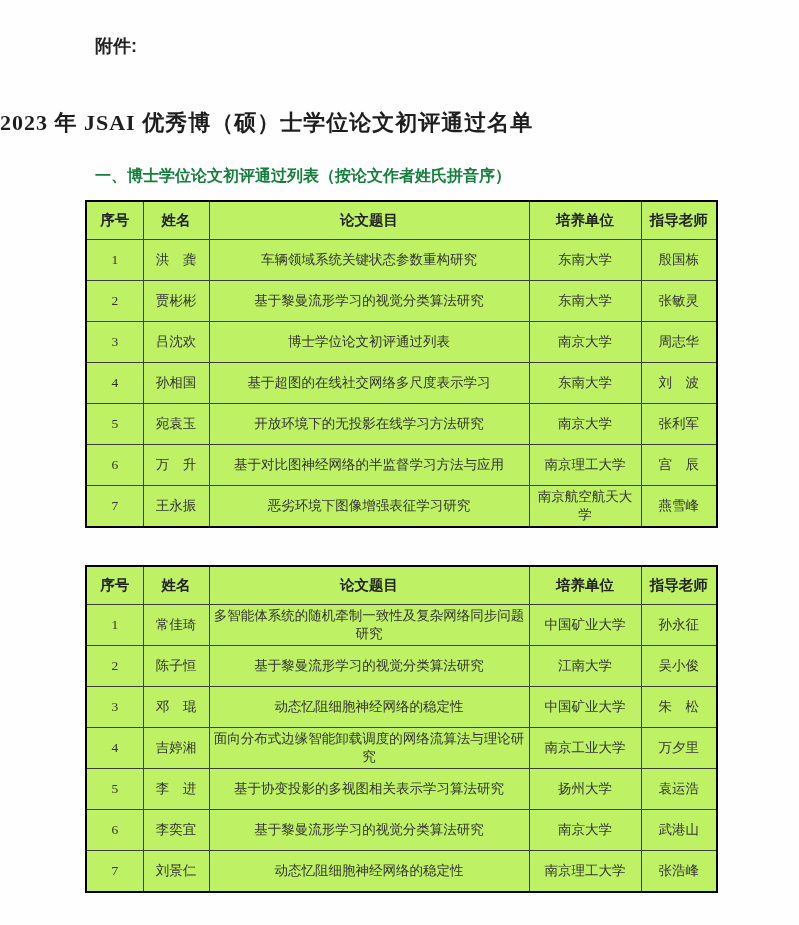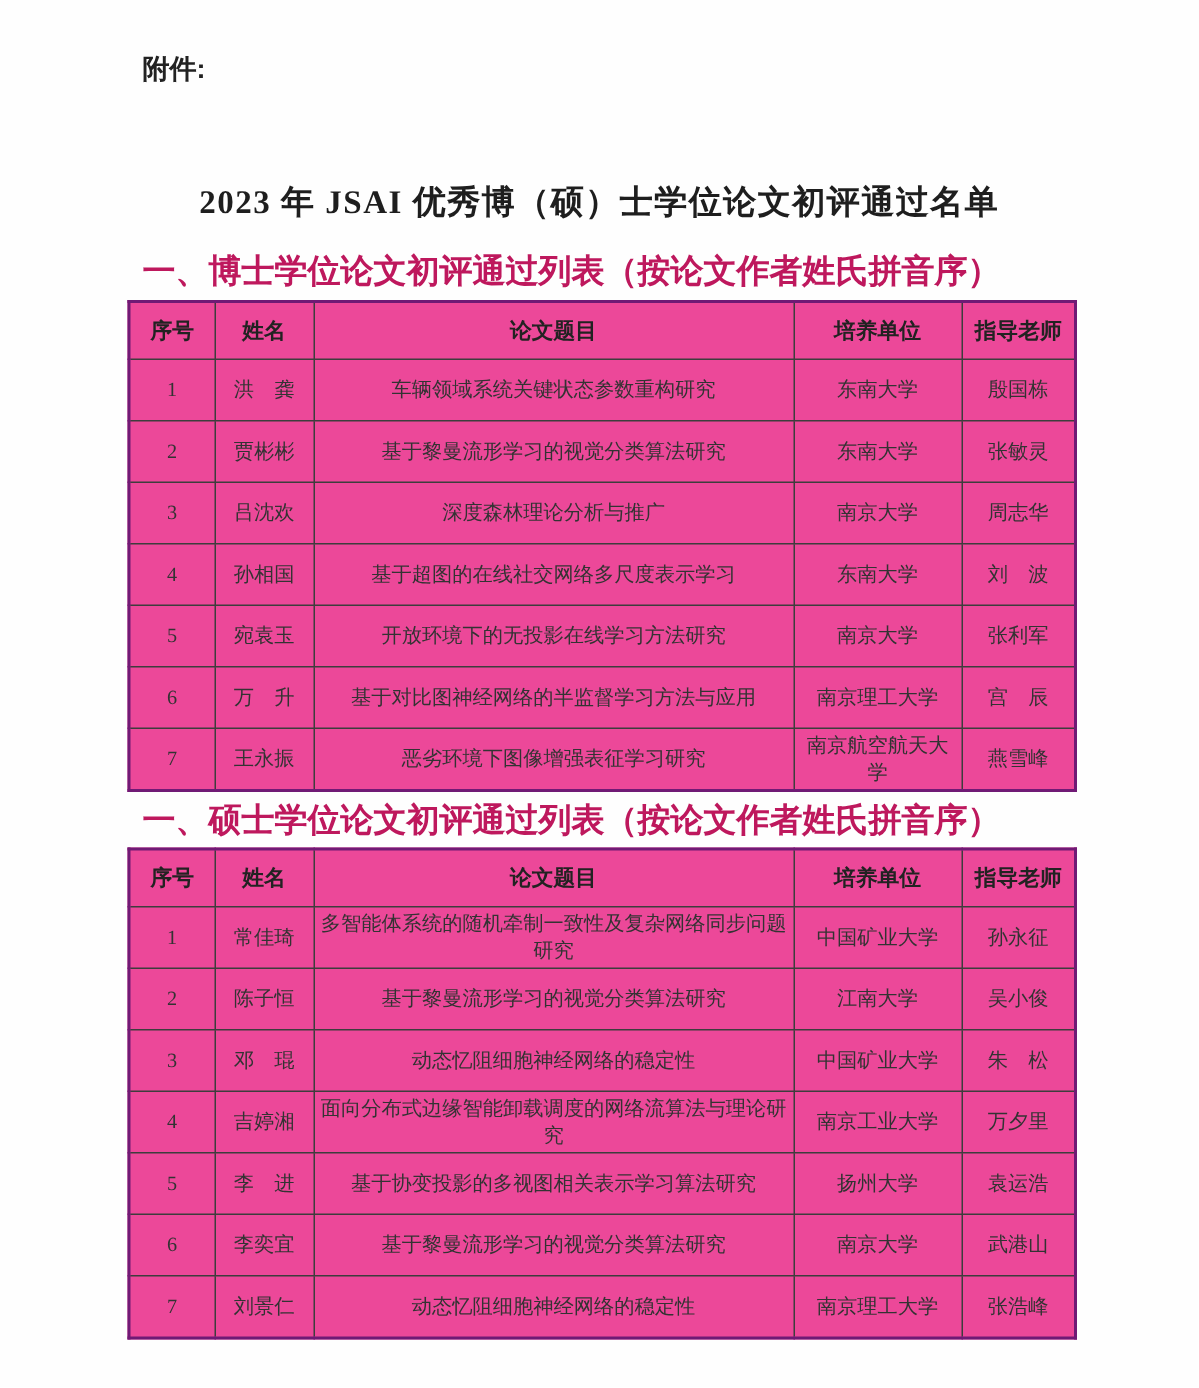--- a/index.html
+++ b/index.html
@@ -23,49 +23,48 @@
     font-family: "Liberation Sans", "DejaVu Sans", sans-serif;
     font-weight: bold;
     font-size: 18px;
     color: #222;
   }
   .doc-title {
     position: absolute;
     left: 0;
     right: 0;
     top: 108px;
-    margin: 12px;
-    text-align: center;
+    margin: 0;
     font-family: "Liberation Serif", "DejaVu Serif", serif;
     font-weight: bold;
     font-size: 22px;
     letter-spacing: 1px;
     color: #1e1e1e;
   }
   .section-heading {
     position: absolute;
     left: 95px;
     margin: 0;
     font-family: "Liberation Sans", "DejaVu Sans", sans-serif;
     font-weight: bold;
-    font-size: 22px;
-    color: #be185d;
+    font-size: 16px;
+    color: #15803d;
     white-space: nowrap;
   }
   .section-heading.s1 { top: 166px; }
   .section-heading.s2 { top: 532px; }
 
   table.doc-table {
     position: absolute;
     left: 85px;
     width: 631px;
     border-collapse: collapse;
     table-layout: fixed;
-    border: 2px solid #701a75;
-    background: #ec4899;
+    border: 2px solid #000000;
+    background: #bef264;
   }
   table.doc-table.t1 { top: 200px; }
   table.doc-table.t2 { top: 565px; }
 
   .doc-table th, .doc-table td {
     border: 1px solid #3d3d3d;
     text-align: center;
     vertical-align: middle;
     padding: 2px 4px;
     overflow: hidden;
@@ -128,21 +127,21 @@
         <tr>
           <td>2</td>
           <td>贾彬彬</td>
           <td>基于黎曼流形学习的视觉分类算法研究</td>
           <td>东南大学</td>
           <td>张敏灵</td>
         </tr>
         <tr>
           <td>3</td>
           <td>吕沈欢</td>
-          <td>深度森林理论分析与推广</td>
+          <td>博士学位论文初评通过列表</td>
           <td>南京大学</td>
           <td>周志华</td>
         </tr>
         <tr>
           <td>4</td>
           <td>孙相国</td>
           <td>基于超图的在线社交网络多尺度表示学习</td>
           <td>东南大学</td>
           <td>刘　波</td>
         </tr>
@@ -163,21 +162,20 @@
         <tr>
           <td>7</td>
           <td>王永振</td>
           <td>恶劣环境下图像增强表征学习研究</td>
           <td>南京航空航天大学</td>
           <td>燕雪峰</td>
         </tr>
       </tbody>
   </table>
 
-  <h2 class="section-heading s2">一、硕士学位论文初评通过列表（按论文作者姓氏拼音序）</h2>
 
   <table class="doc-table t2">
     <colgroup>
       <col class="c-no">
         <col class="c-name">
         <col class="c-title">
         <col class="c-univ">
         <col class="c-adv">
     </colgroup>
     <thead>

